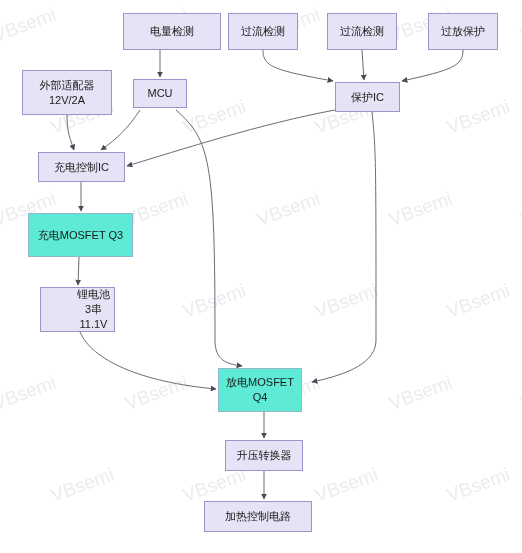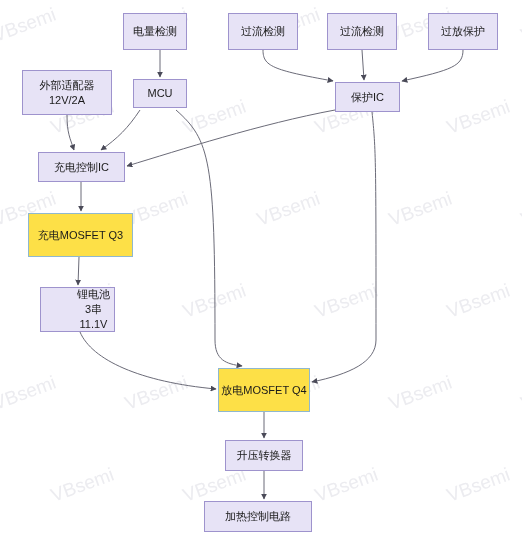--- a/index.html
+++ b/index.html
@@ -54,21 +54,21 @@
     text-align: center;
     line-height: 1.35;
     color: #1a1a1a;
     font-size: 11px;
   }
   .node.lav {
     background: #e7e3f6;
     border: 1px solid #9e93cd;
   }
   .node.cyan {
-    background: #fde047;
+    background: #5eead4;
     border: 1px solid #8fb8cf;
   }
   .node .l1 { display: block; }
   .node .l2 { display: block; }
 </style>
 </head>
 <body>
 
 <div id="canvas">
 
@@ -134,21 +134,21 @@
 
       <path d="M 372 112 C 376 150, 376 160, 376 340 C 376 362, 350 374, 312 382"></path>
 
       <path d="M 264 412 L 264 438"></path>
 
       <path d="M 264 471 L 264 499"></path>
     </g>
   </svg>
 
   <div id="nodes-root">
-      <div class="node lav" style="left: 123px; top: 13px; width: 64px; height: 37px;">
+      <div class="node lav" style="left: 123px; top: 13px; width: 98px; height: 37px;">
         <span class="l1">电量检测</span>
       </div>
       <div class="node lav" style="left: 228px; top: 13px; width: 70px; height: 37px;">
         <span class="l1">过流检测</span>
       </div>
       <div class="node lav" style="left: 327px; top: 13px; width: 70px; height: 37px;">
         <span class="l1">过流检测</span>
       </div>
       <div class="node lav" style="left: 428px; top: 13px; width: 70px; height: 37px;">
         <span class="l1">过放保护</span>
@@ -166,21 +166,21 @@
       <div class="node lav" style="left: 38px; top: 152px; width: 87px; height: 30px;">
         <span class="l1">充电控制IC</span>
       </div>
       <div class="node cyan" style="left: 28px; top: 213px; width: 105px; height: 44px;">
         <span class="l1">充电MOSFET Q3</span>
       </div>
       <div class="node lav" style="left: 40px; top: 287px; width: 75px; height: 45px; padding-left: 32px;">
         <span class="l1">锂电池</span>
         <span class="l2">3串 11.1V</span>
       </div>
-      <div class="node cyan" style="left: 218px; top: 368px; width: 92px; height: 44px; gap: 25px;">
+      <div class="node cyan" style="left: 218px; top: 368px; width: 84px; height: 44px; gap: 25px;">
         <span class="l1">放电MOSFET Q4</span>
       </div>
       <div class="node lav" style="left: 225px; top: 440px; width: 78px; height: 31px;">
         <span class="l1">升压转换器</span>
       </div>
       <div class="node lav" style="left: 204px; top: 501px; width: 108px; height: 31px;">
         <span class="l1">加热控制电路</span>
       </div>
     </div>
 

